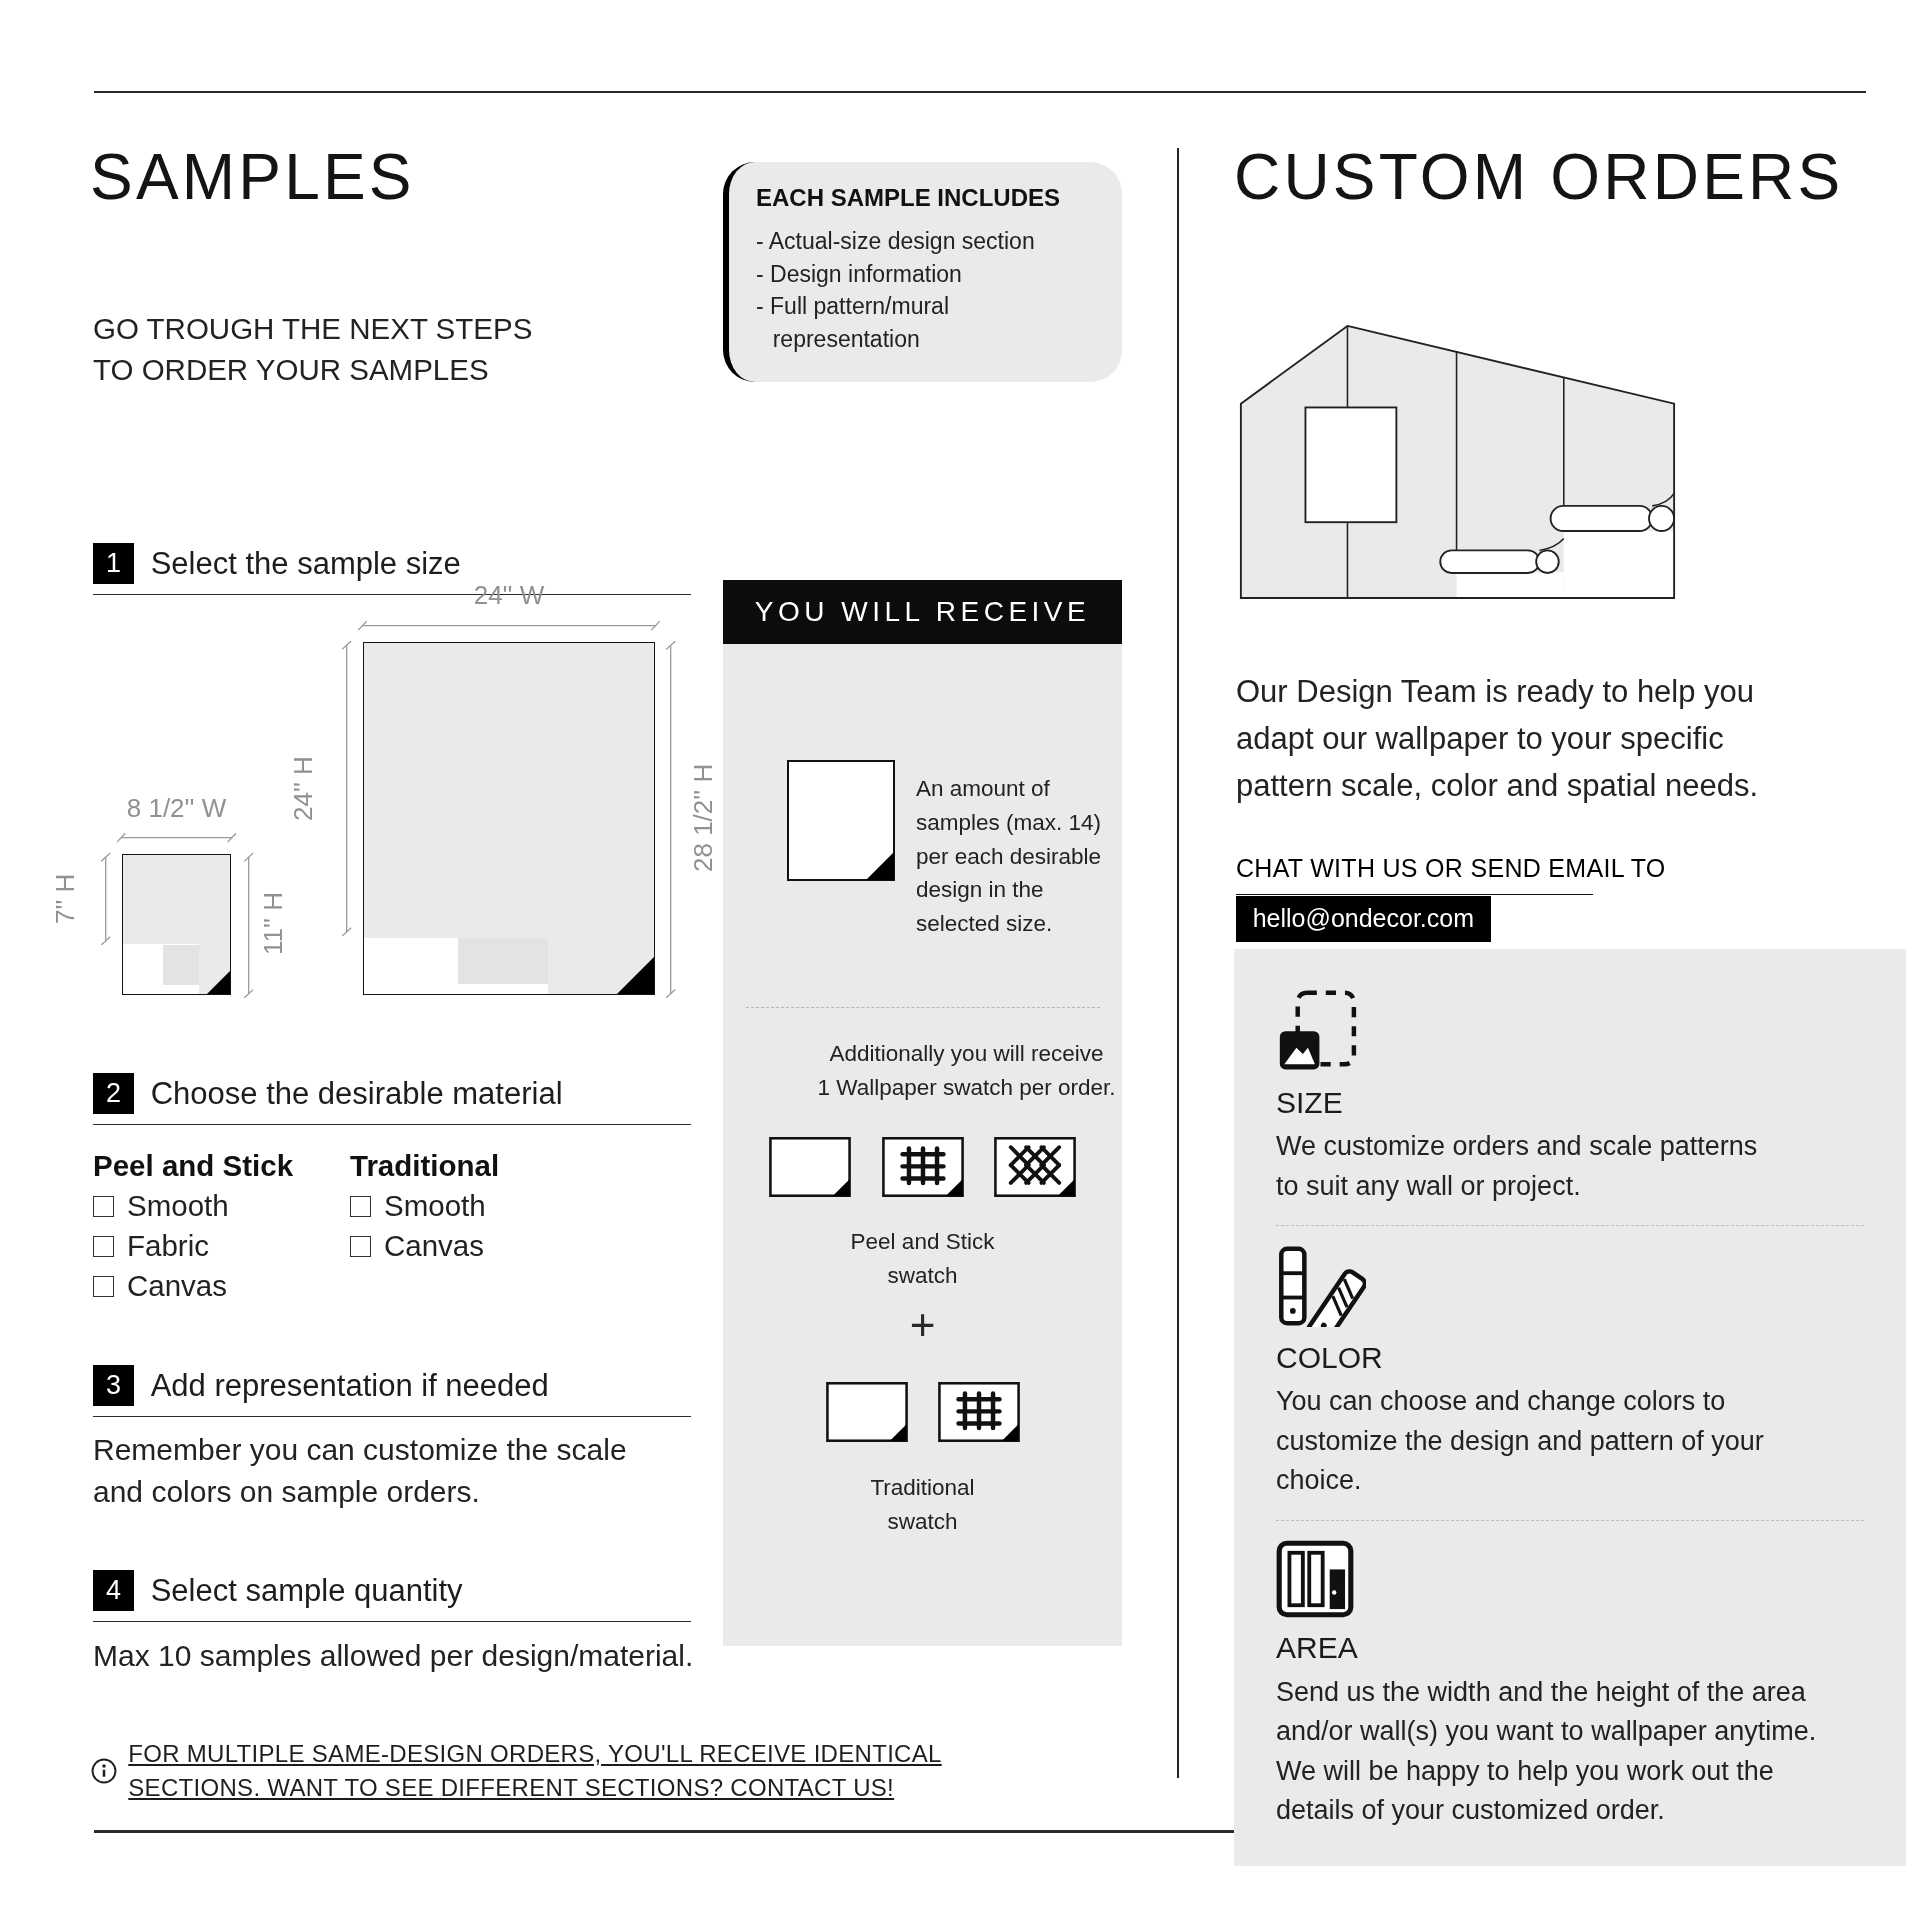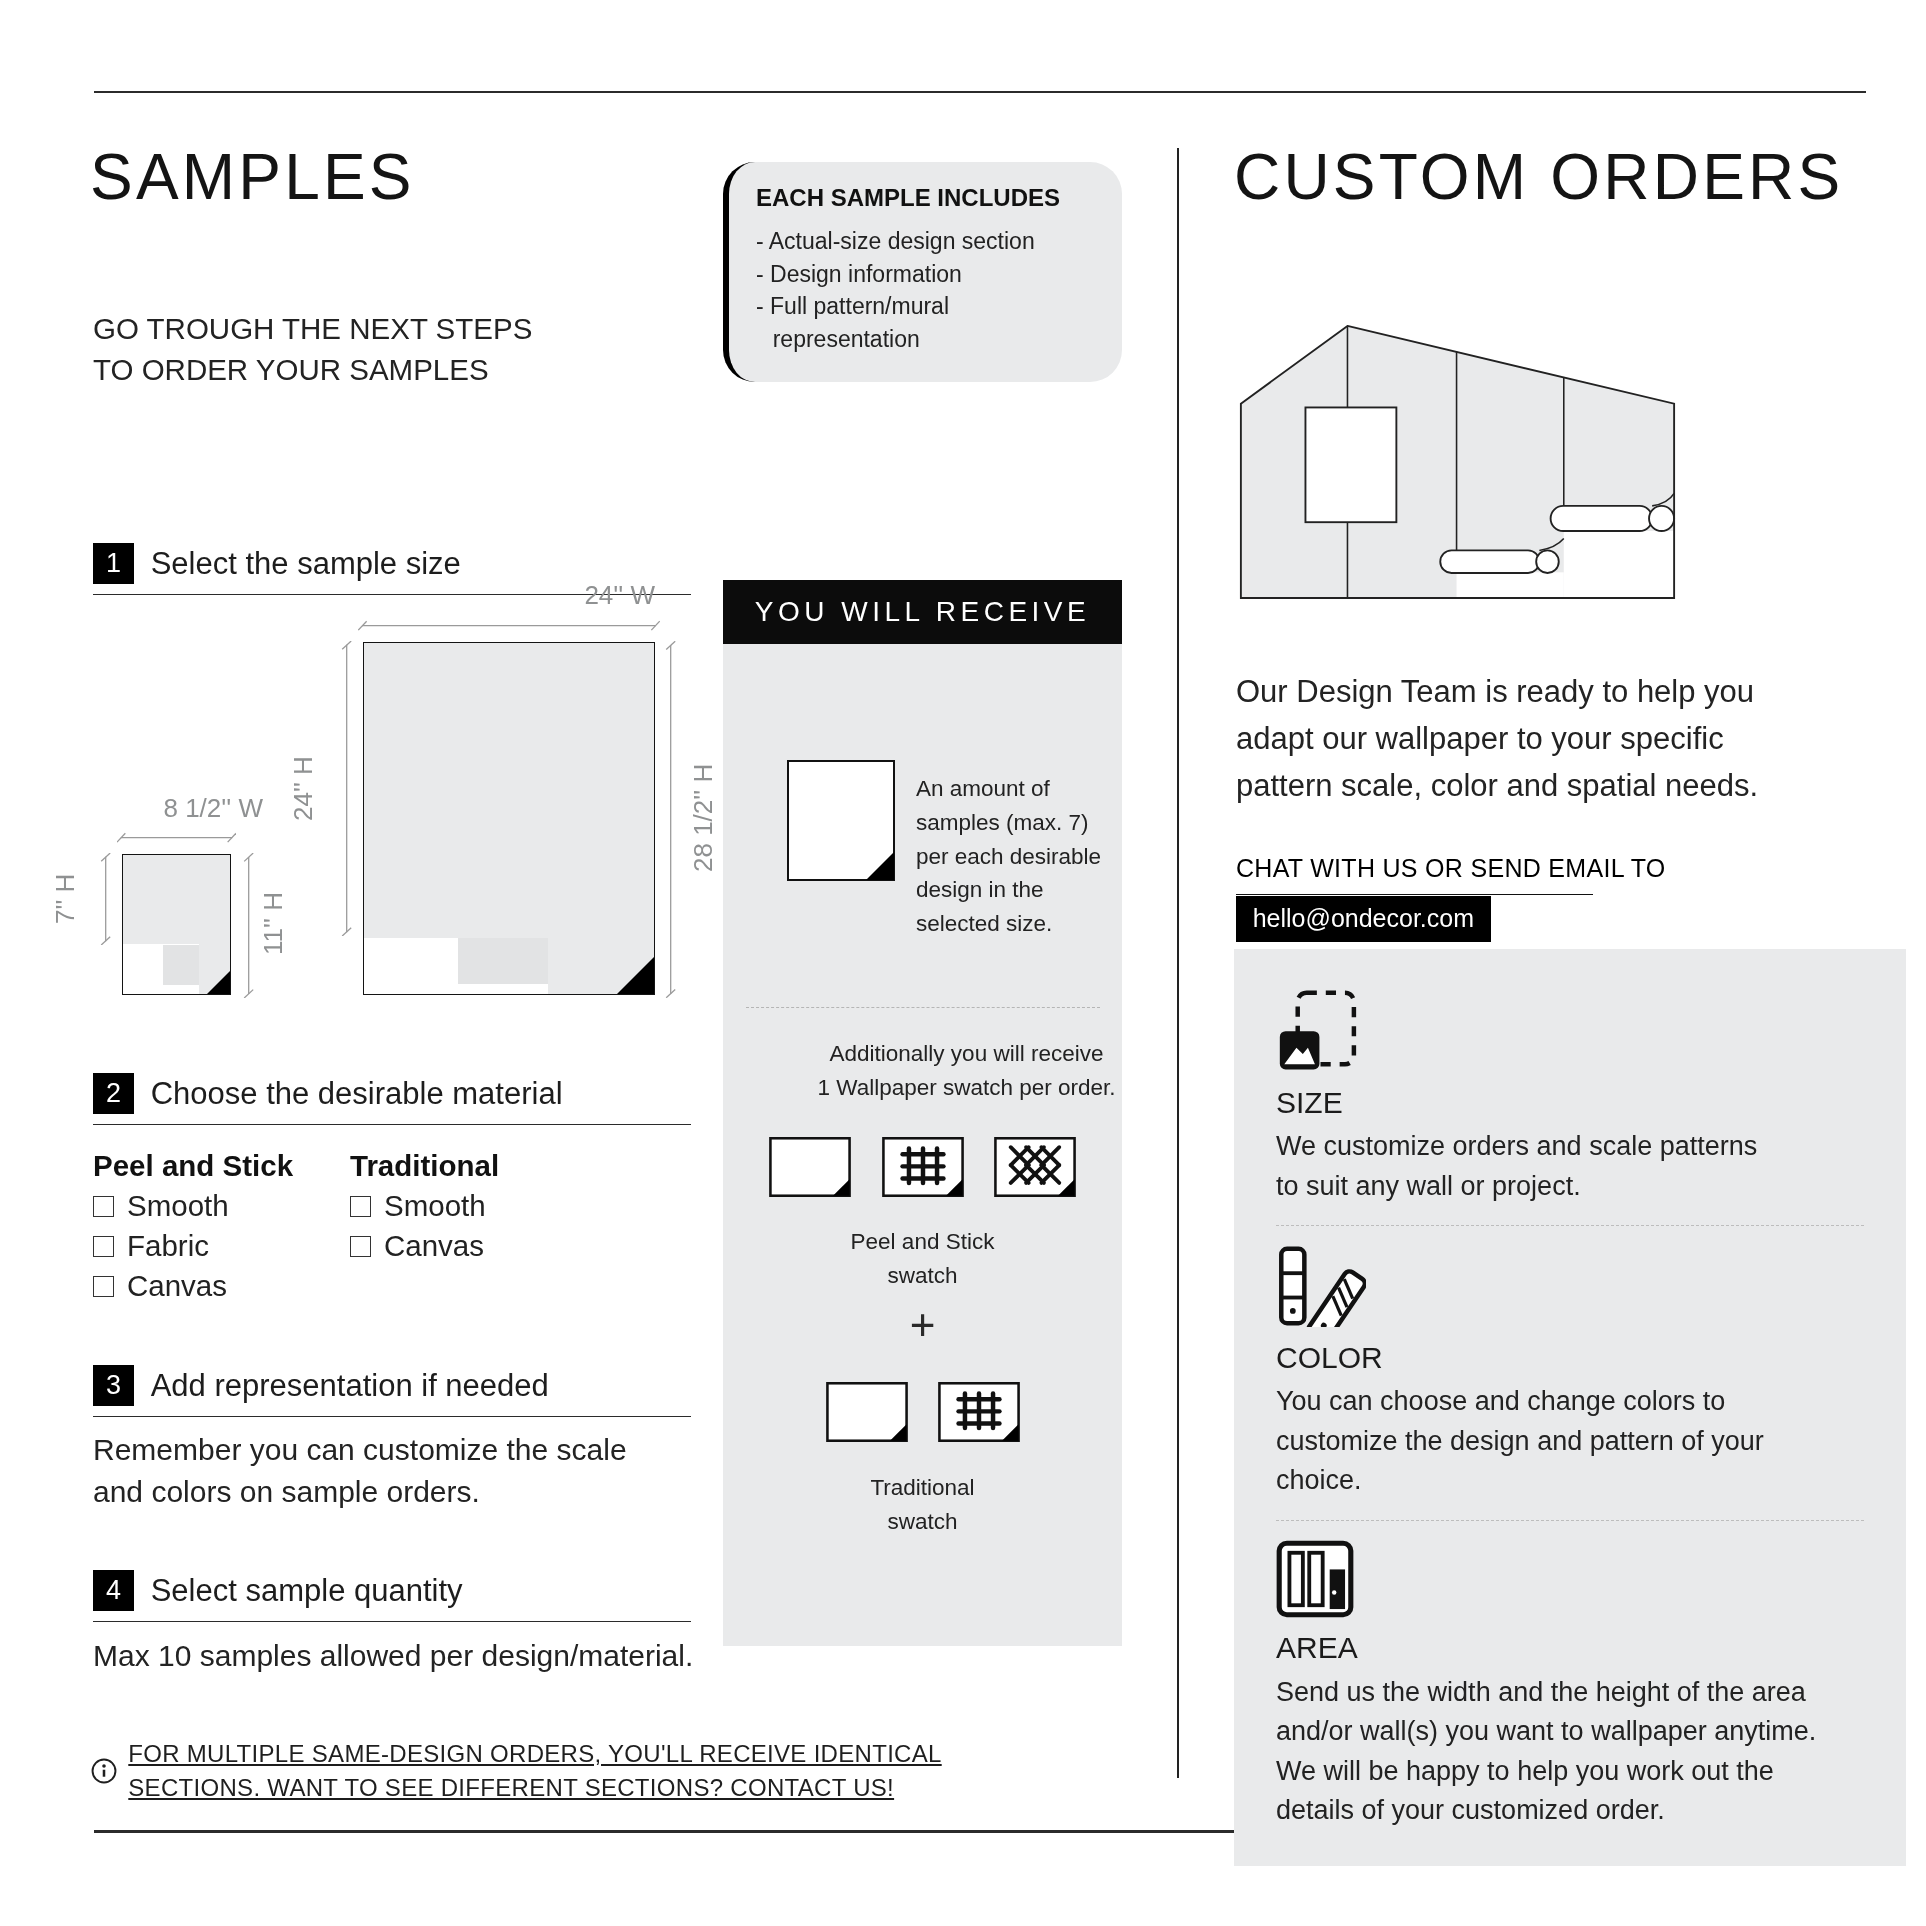--- a/index.html
+++ b/index.html
@@ -29,21 +29,21 @@
         border-bottom:1.9px solid #2b2b2b;padding-bottom:10.3px;}
   .step-num{width:41px;height:41px;background:#000;color:#fff;font-size:27px;display:flex;
         align-items:center;justify-content:center;flex:0 0 auto;}
   .step-label{font-size:31px;color:#1d1d1d;}
 
   
   .sample{position:absolute;background:#e9eaeb;border:1.9px solid #141414;box-sizing:border-box;}
   .strip{position:absolute;background:#fff;left:0;bottom:0;}
   .strip-sq{position:absolute;background:#e2e3e4;}
   .fold{position:absolute;right:0;bottom:0;width:0;height:0;}
-  .dim-label{position:absolute;color:#8f9192;font-size:26px;text-align:right;}
+  .dim-label{position:absolute;color:#8f9192;font-size:26px;text-align:center;}
   .vlabel{position:absolute;color:#8f9192;font-size:26px;writing-mode:vertical-rl;
           transform:rotate(180deg);text-align:center;}
 
   
   .mat-title{position:absolute;font-size:29.5px;font-weight:700;color:#111;}
   .mat-item{position:absolute;display:flex;align-items:center;gap:13px;font-size:29.5px;color:#222;}
   .cb{width:19px;height:19px;border:1.9px solid #333;background:#fff;flex:0 0 auto;}
 
   .note{position:absolute;font-size:30px;line-height:1.4;color:#232323;}
 
@@ -198,21 +198,21 @@
     <div class="footnote-text ml">FOR MULTIPLE SAME-DESIGN ORDERS, YOU'LL RECEIVE IDENTICAL
 SECTIONS. WANT TO SEE DIFFERENT SECTIONS? CONTACT US!</div>
   </div>
 
   <div class="banner">YOU WILL RECEIVE</div>
   <div class="receive-panel">
     <div class="paper-icon">
       <span class="paper-fold"></span>
     </div>
     <div class="receive-text ml">An amount of
-samples (max. 7)
+samples (max. 14)
 per each desirable
 design in the
 selected size.</div>
     <div class="dash-div" style="left:22.5px;top:363px;width:354px;"></div>
     <div class="center-text ml" style="top:393px;padding-left:44px;">Additionally you will receive
 1 Wallpaper swatch per order.</div>
 
     <svg class="swatch" style="left:46px;top:493px;" viewBox="0 0 128 94">
       <rect x="2" y="2" width="124" height="90" fill="#fff" stroke="#111" stroke-width="4"></rect>
       <path d="M100 92 L126 92 L126 66 Z" fill="#000"></path>

